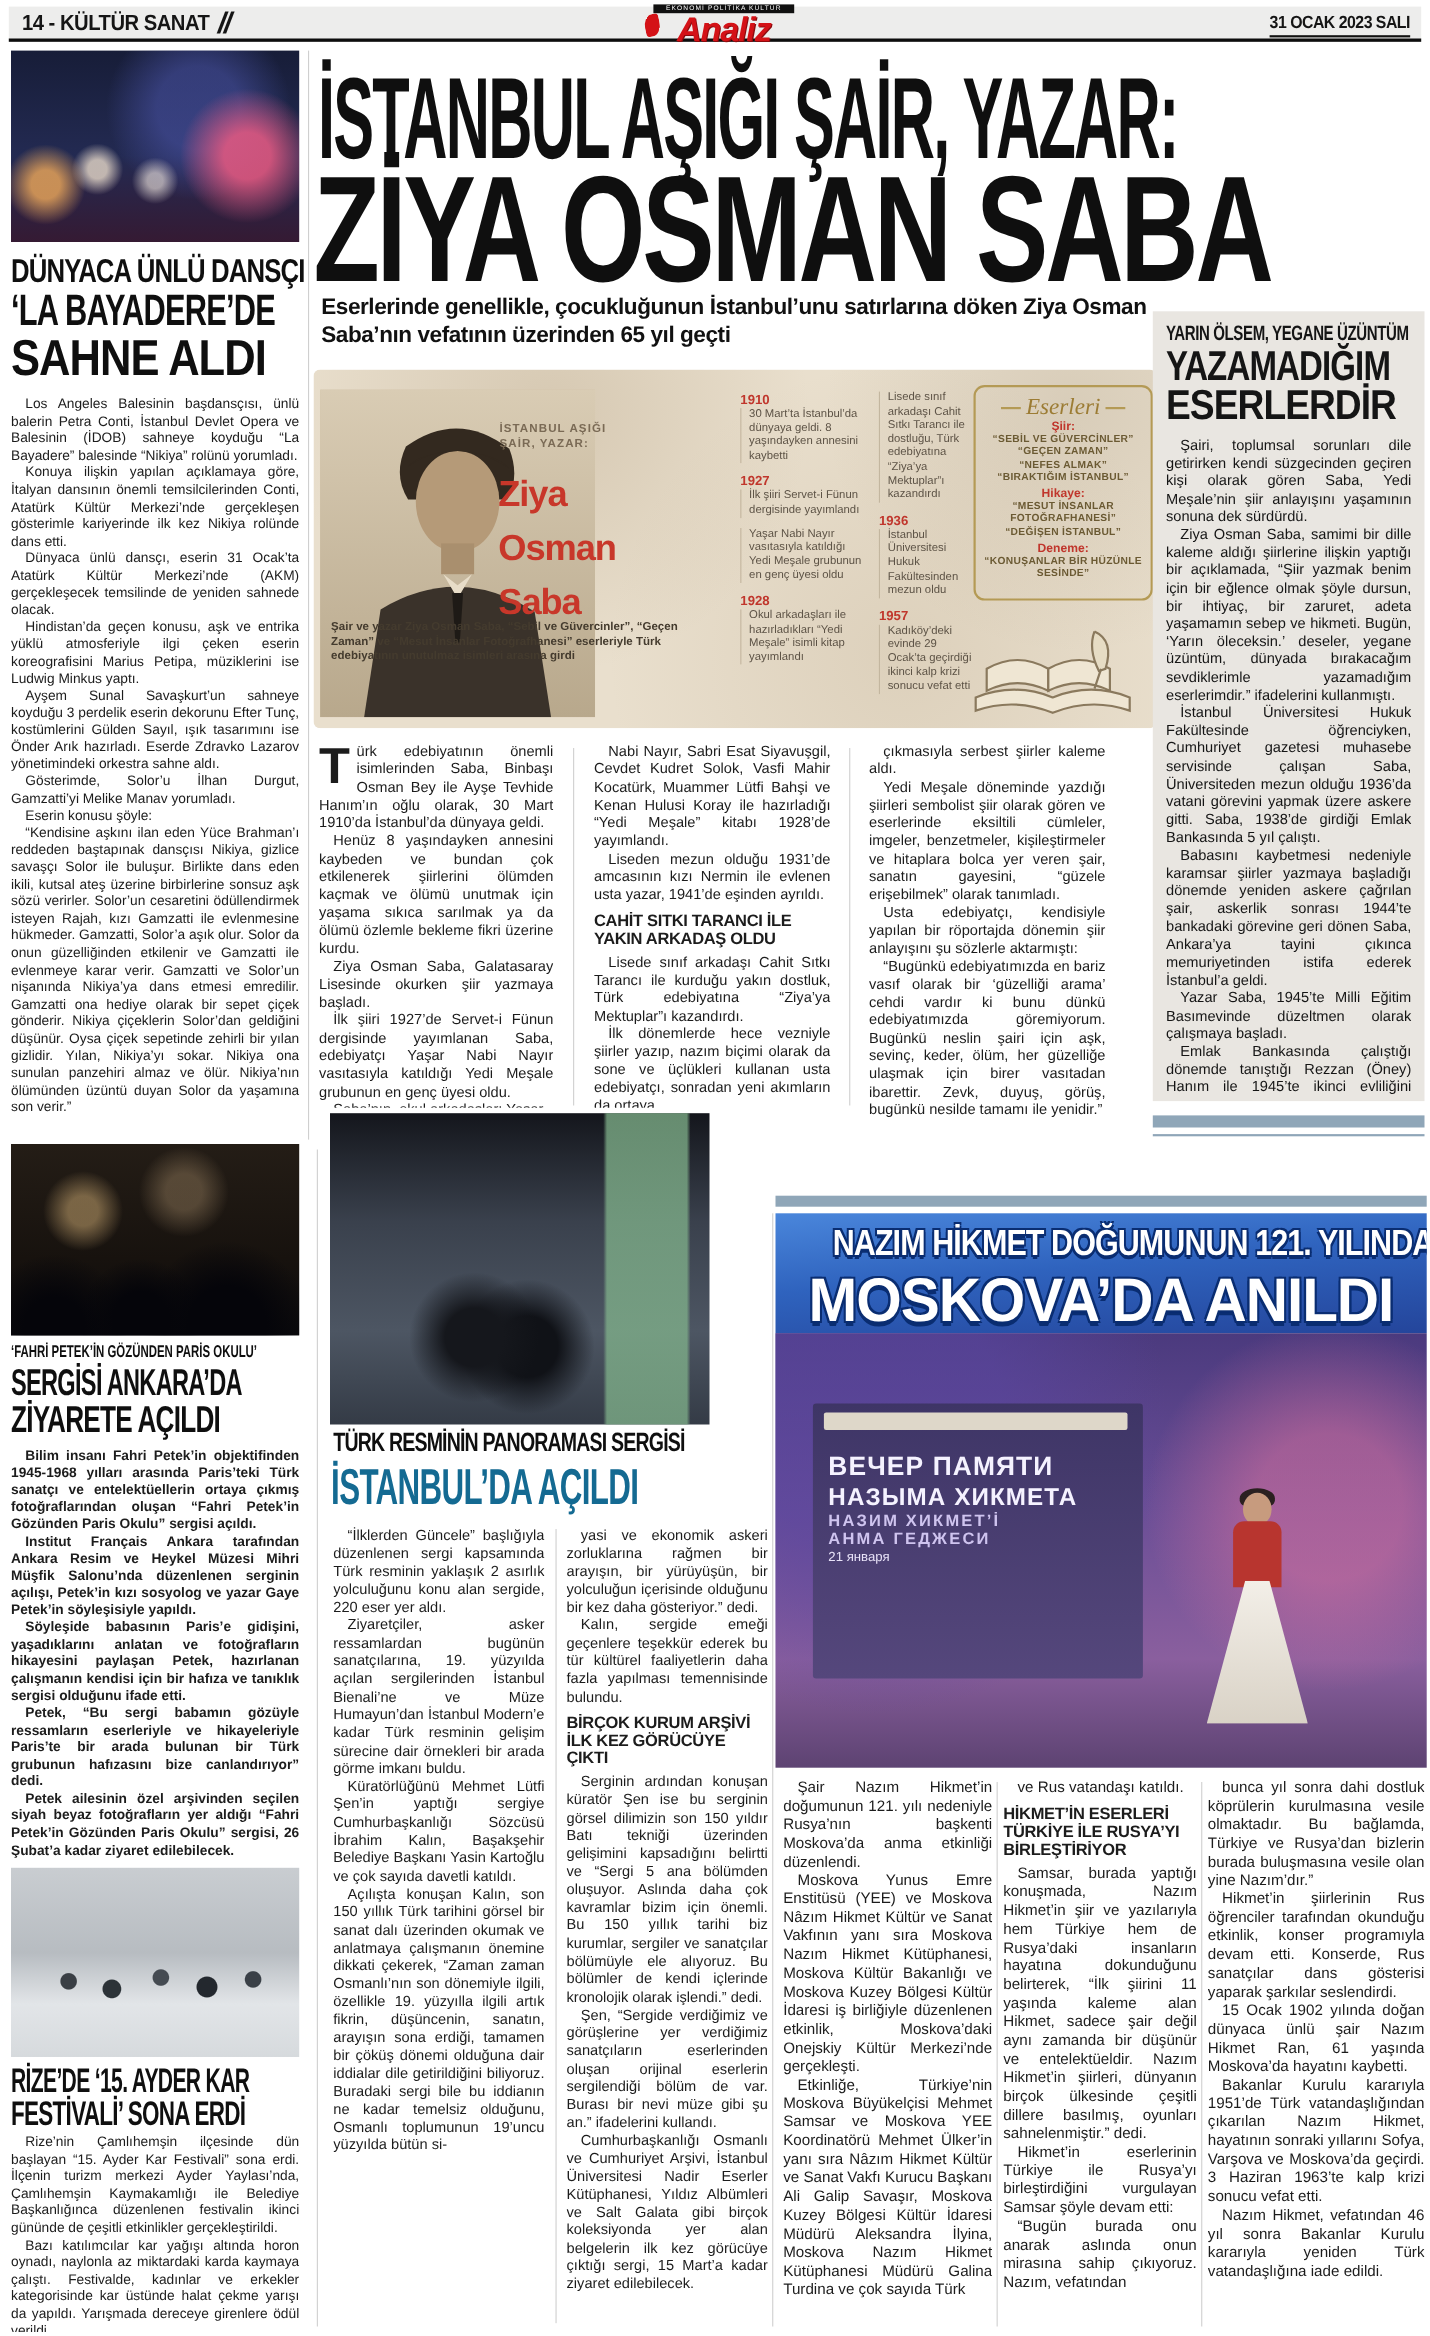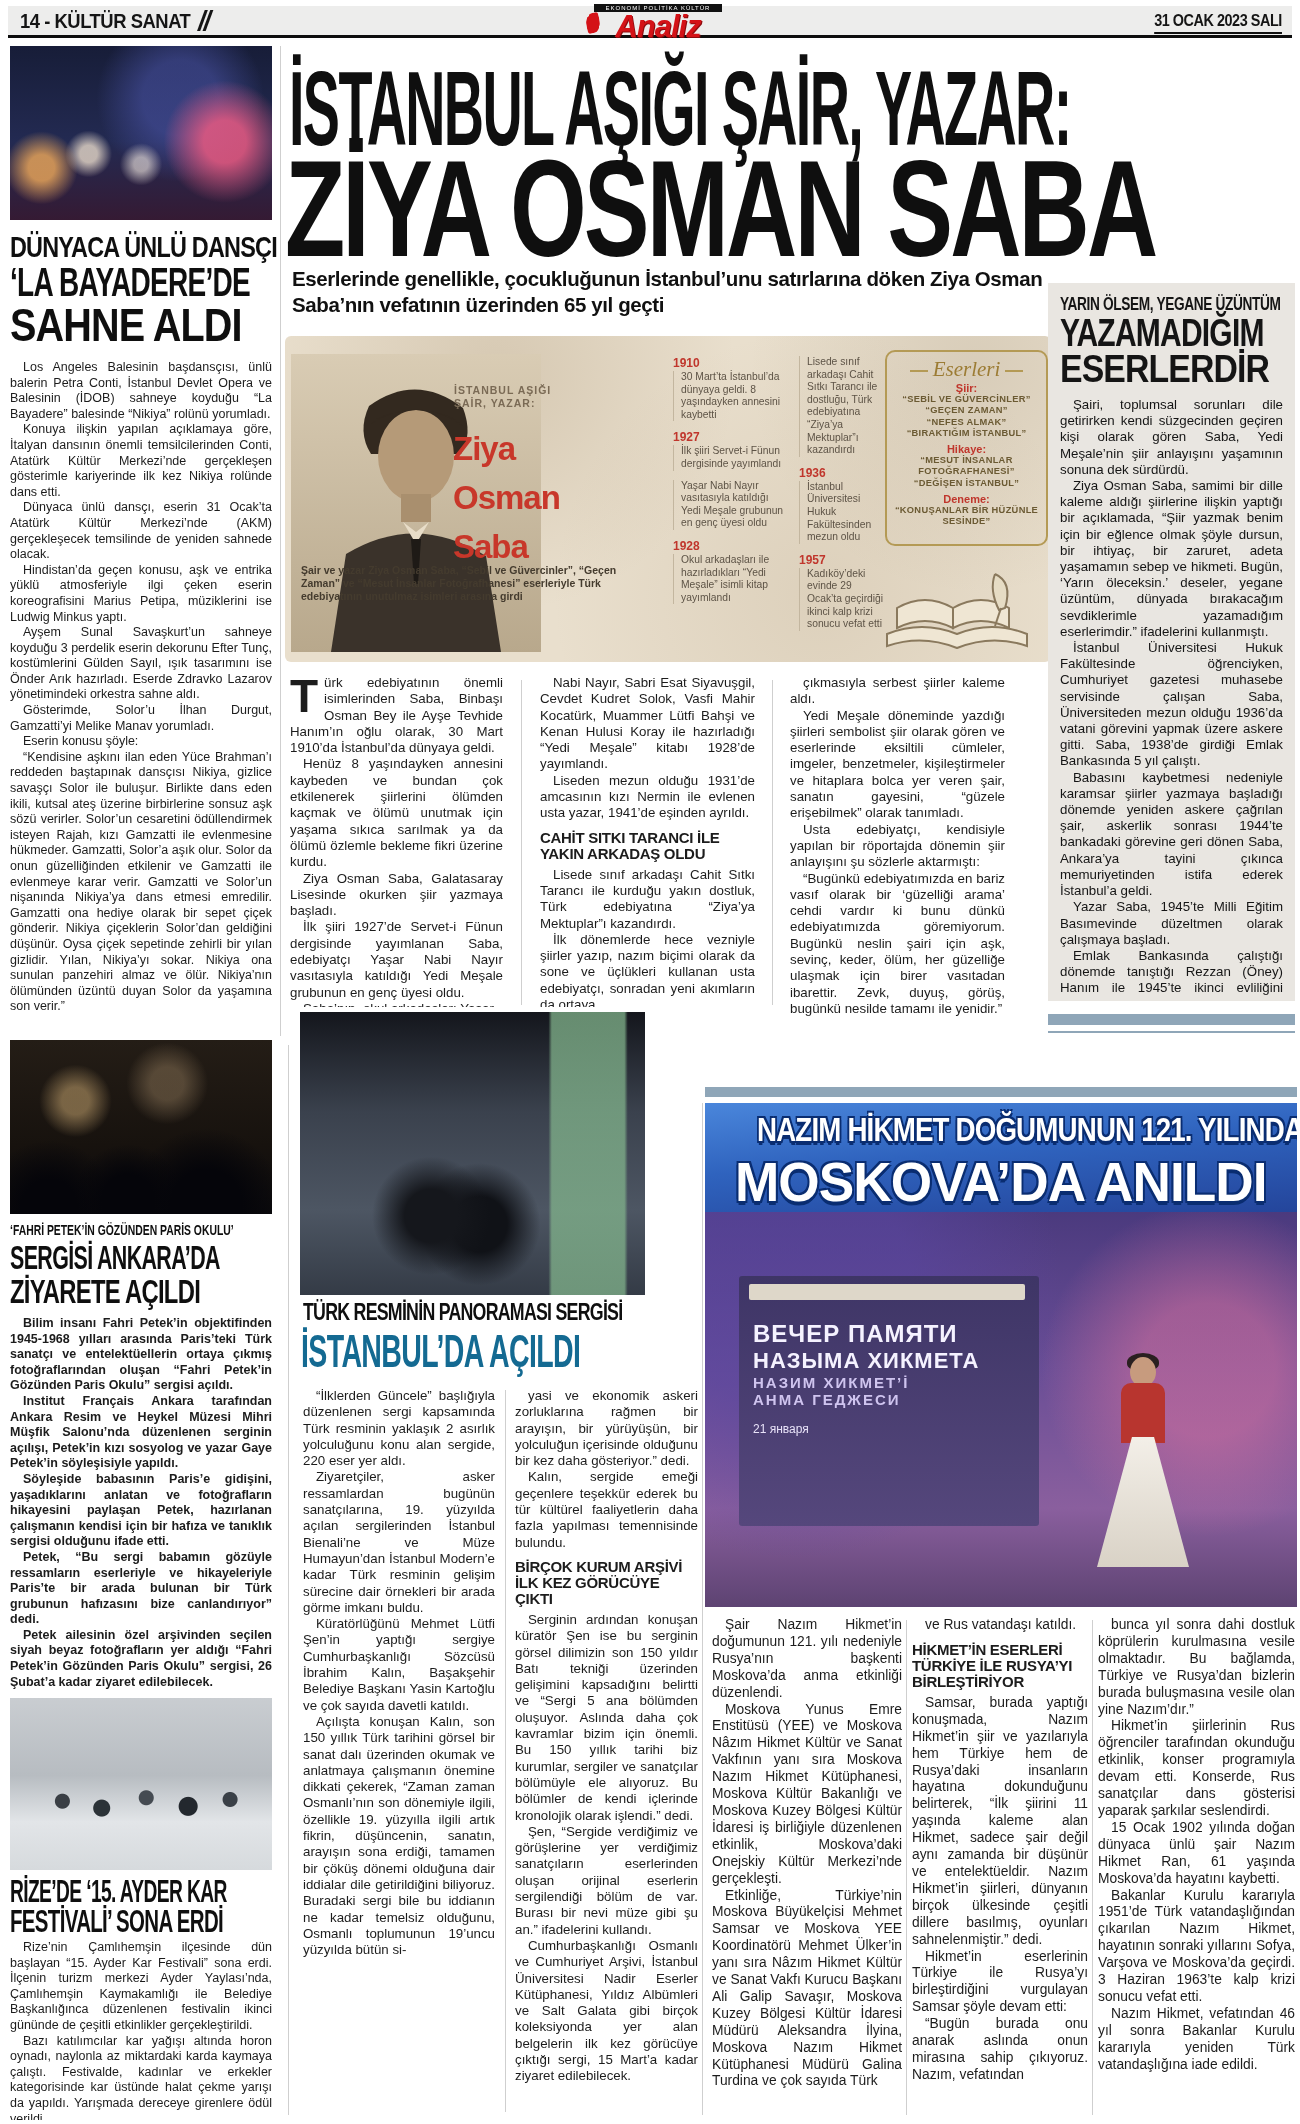--- a/index.html
+++ b/index.html
@@ -145,21 +145,21 @@
       radial-gradient(circle at 15% 20%, rgba(90,70,160,.6) 0 20%, transparent 45%),
       linear-gradient(180deg,#4b3a7e 0%, #6a4e96 40%, #8a5f9e 75%, #5d4372 100%); }
   .poster-screen { position:absolute; left:34px; top:64px; width:300px; height:250px;
       background:linear-gradient(180deg,#3e3566 0%, #55477c 100%); border-radius:3px;
       padding:10px 14px; }
   .poster-strip { position:absolute; left:10px; top:8px; width:276px; height:16px;
       background:#efe9d4; border-radius:2px; opacity:.9; }
   .poster-l1 { margin-top:34px; font-size:24px; font-weight:bold; color:#f5f2ff; letter-spacing:1px; }
   .poster-l2 { font-size:22px; font-weight:bold; color:#f5f2ff; letter-spacing:1px; }
   .poster-l3, .poster-l4 { font-size:15px; font-weight:bold; color:#cfc4ef; letter-spacing:2px; }
-  .poster-l5 { margin-top:14px; font-size:12px; color:#e8e2f8; }
+  .poster-l5 { font-size:12px; color:#e8e2f8; }
   .singer { position:absolute; right:110px; bottom:40px; width:90px; height:210px; }
   .singer .head { position:absolute; left:33px; top:0; width:26px; height:30px;
       background:#c79b7e; border-radius:50%; }
   .singer .hair { position:absolute; left:30px; top:-4px; width:32px; height:18px;
       background:#2a2020; border-radius:50% 50% 40% 40%; }
   .singer .bodice { position:absolute; left:24px; top:26px; width:44px; height:60px;
       background:#b8352f; border-radius:10px 10px 0 0; }
   .singer .skirt { position:absolute; left:0; top:80px; width:92px; height:130px;
       background:linear-gradient(180deg,#f3efe8, #d9d2c6); clip-path:polygon(38% 0, 62% 0, 100% 100%, 0 100%); }
 

